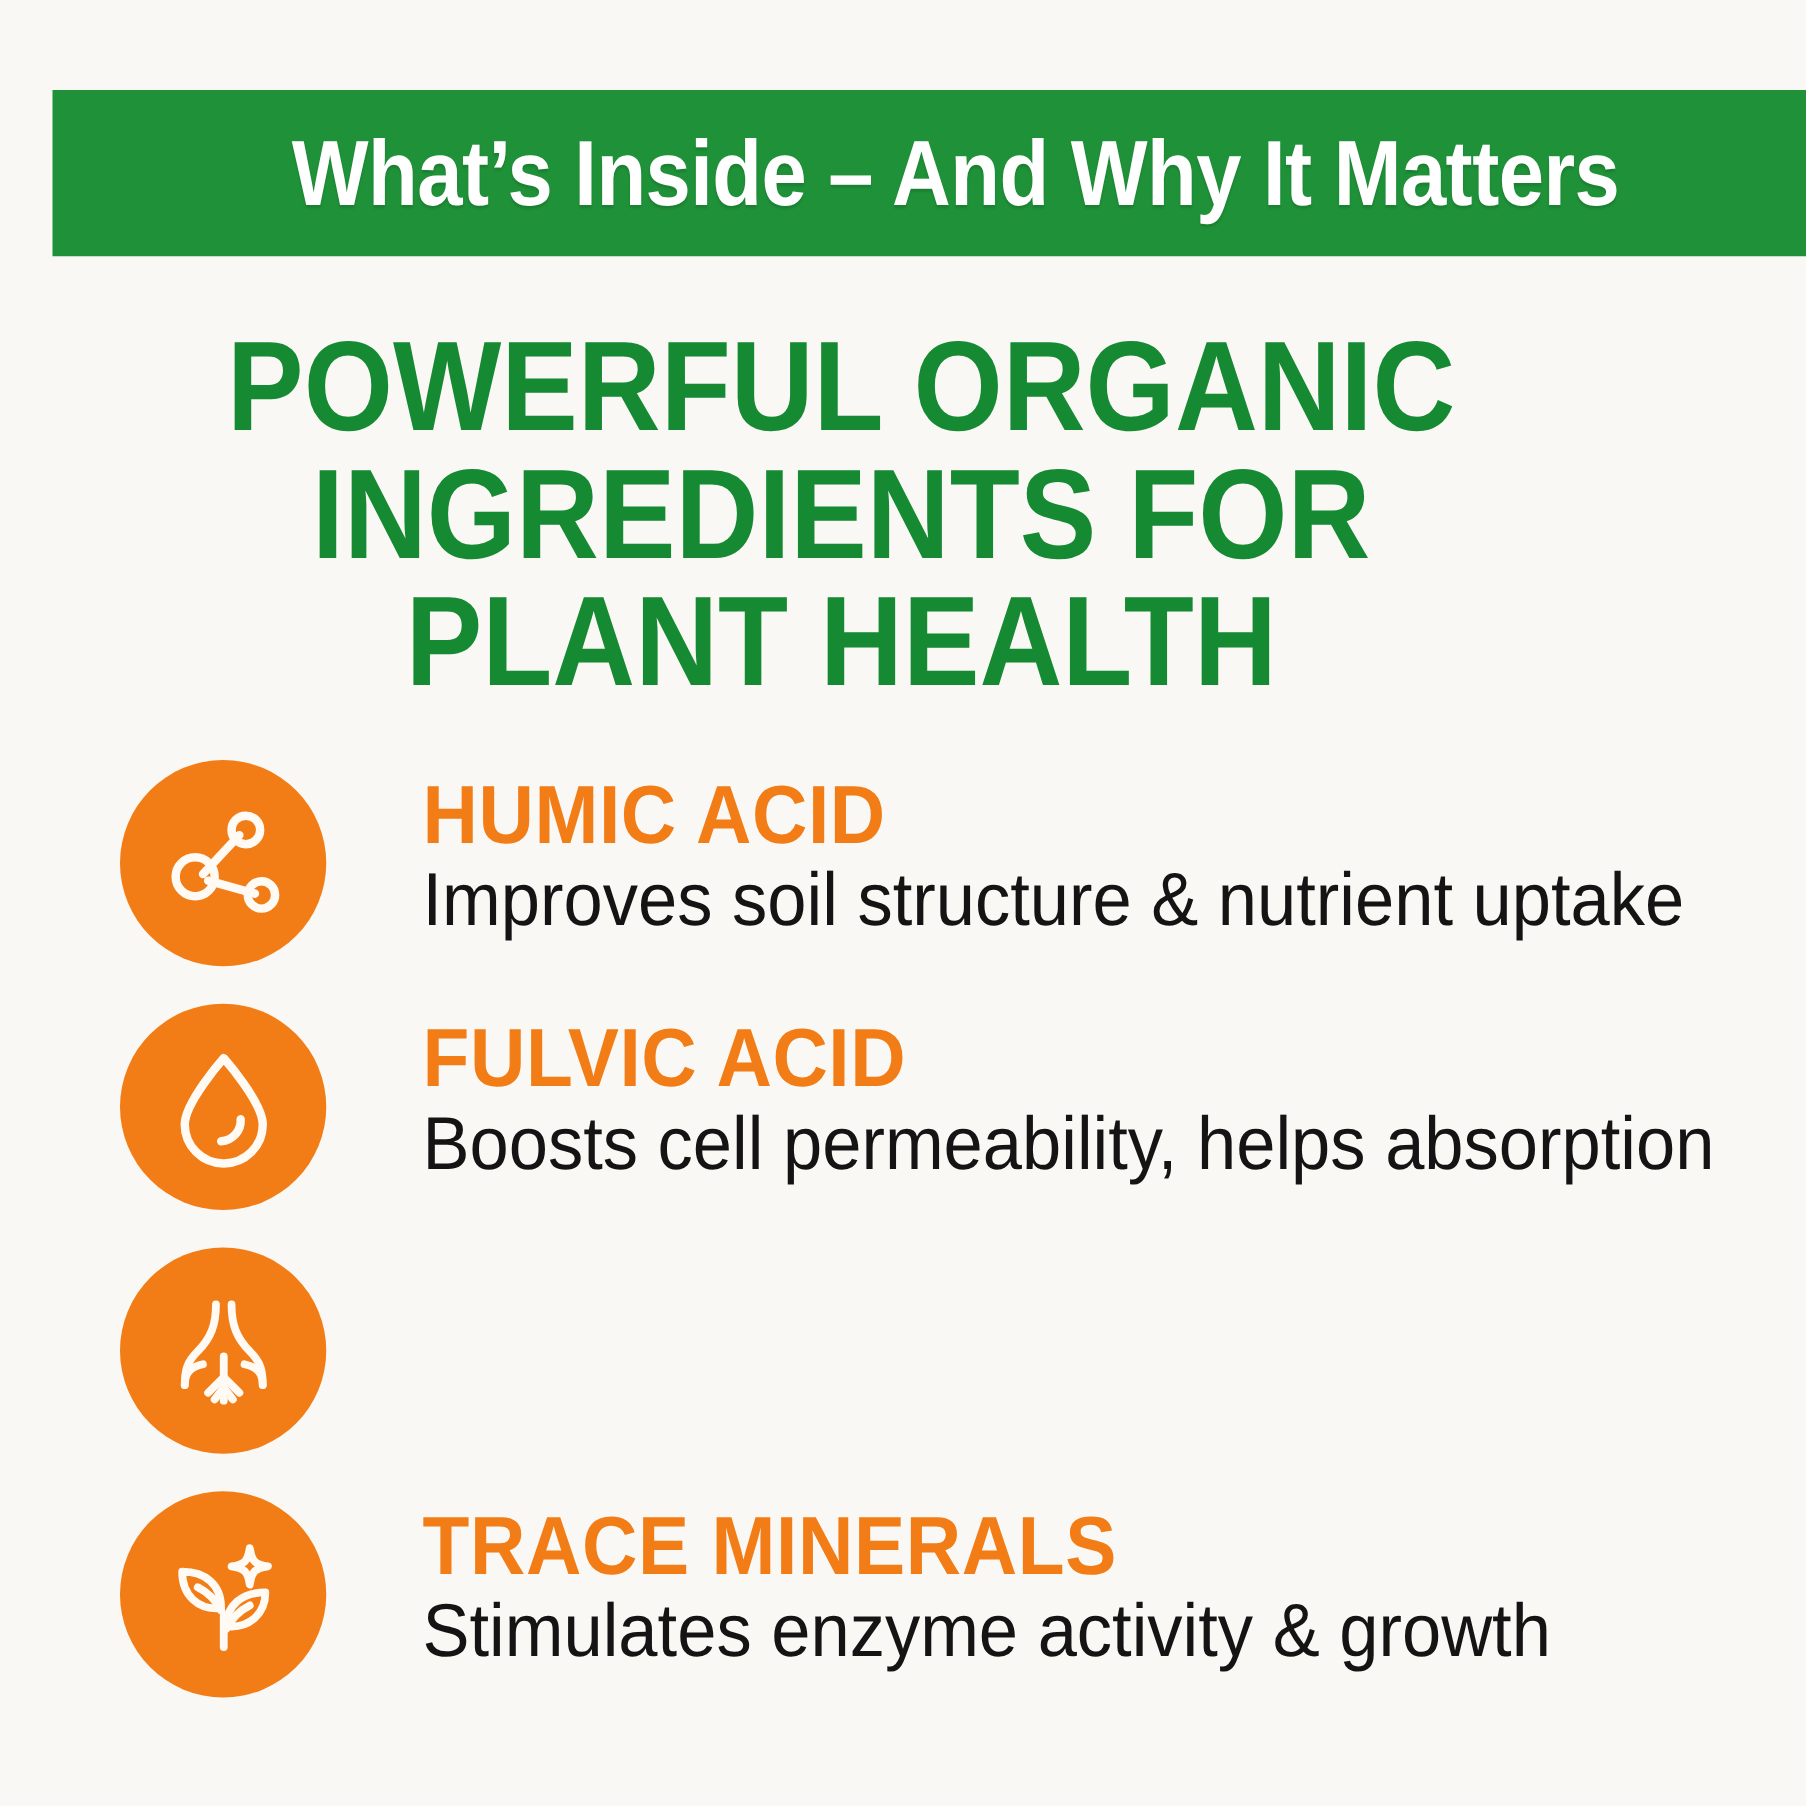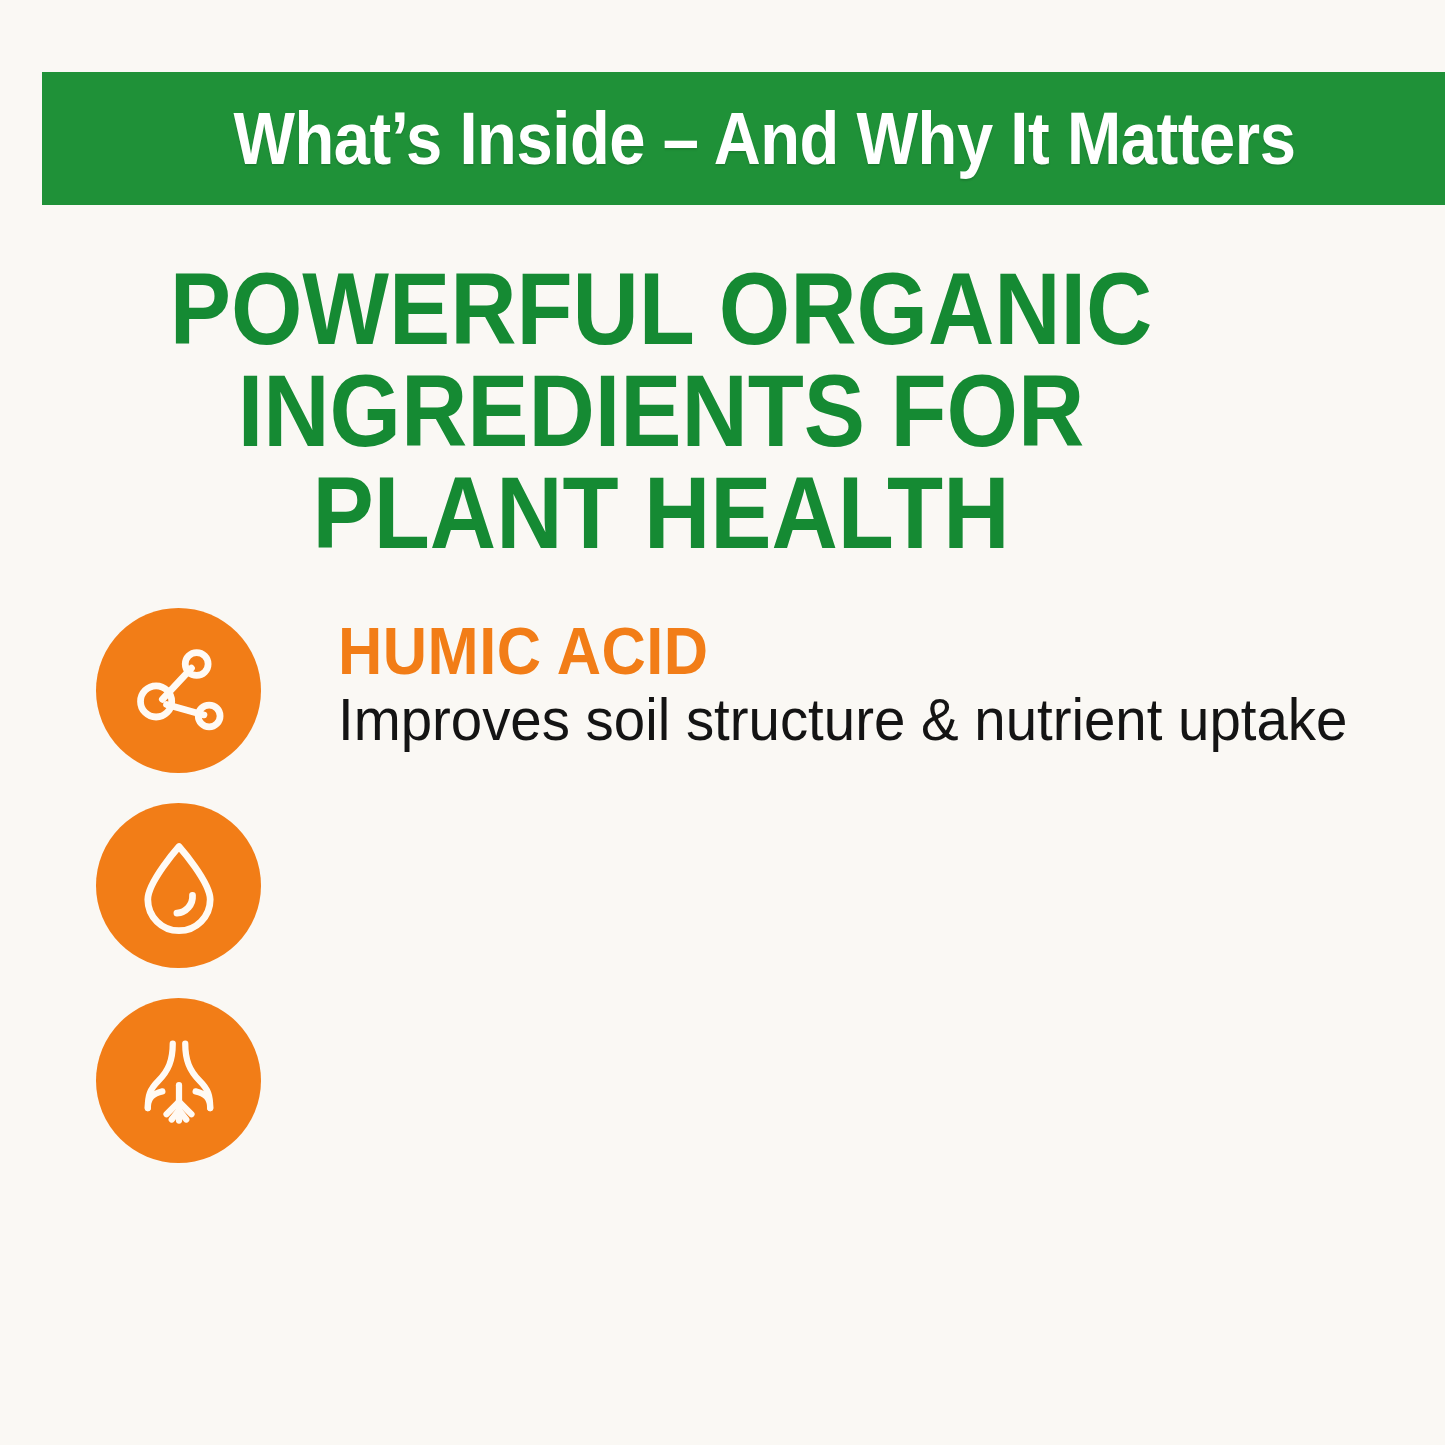--- a/index.html
+++ b/index.html
@@ -54,20 +54,21 @@
     left: 0;
     top: 258px;
     width: 1322px;
     text-align: center;
     color: #158a33;
     font-family: "Liberation Sans Narrow", "Liberation Sans", sans-serif;
     font-weight: bold;
     font-size: 102px;
     line-height: 102px;
     letter-spacing: 0px;
+    padding-left: 12px;
   }
   .headline-line {
     display: block;
     transform: scaleX(0.9);
     transform-origin: center center;
     white-space: nowrap;
   }
 
   
   .list {
@@ -167,35 +168,57 @@
 
     <div class="row">
       <div class="icon-badge">
         <svg viewBox="0 0 100 100">
           <g fill="none" stroke="#fffaf4" stroke-width="6.5" stroke-linecap="round" stroke-linejoin="round">
             <path d="M50 12 C50 12 20 46 20 63 A30 30 0 0 0 80 63 C80 46 50 12 50 12 Z"></path>
             <path d="M63 59 A16 16 0 0 1 48 76"></path>
           </g>
         </svg>
       </div>
+      <div class="row-text">
+        <div class="row-title">FULVIC ACID</div>
+        <div class="row-desc">Boosts cell permeability, helps absorption</div>
+      </div>
     </div>
 
     <div class="row">
       <div class="icon-badge">
         <svg viewBox="0 0 100 100">
           <g fill="none" stroke="#fffaf4" stroke-width="6" stroke-linecap="round" stroke-linejoin="round">
             <path d="M44 14 C44 30 40 40 30 50 C22 58 20 64 20 76"></path>
             <path d="M56 14 C56 30 60 40 70 50 C78 58 80 64 80 76"></path>
             <path d="M20 76 C20 66 25 62 34 60"></path>
             <path d="M80 76 C80 66 75 62 66 60"></path>
             <line x1="50" y1="54" x2="50" y2="88"></line>
             <path d="M50 70 L38 82"></path>
             <path d="M50 70 L62 82"></path>
             <path d="M50 78 L43 87"></path>
             <path d="M50 78 L57 87"></path>
           </g>
         </svg>
       </div>
     </div>
 
+    <div class="row">
+      <div class="icon-badge">
+        <svg viewBox="0 0 100 100">
+          <g fill="none" stroke="#fffaf4" stroke-width="6" stroke-linecap="round" stroke-linejoin="round">
+            <path d="M70 14 C71.5 24 74 26.5 84 28 C74 29.5 71.5 32 70 42 C68.5 32 66 29.5 56 28 C66 26.5 68.5 24 70 14 Z"></path>
+            <path d="M48 60 C48 42 36 32 18 32 C18 50 30 62 48 60 Z"></path>
+            <path d="M30 44 C38 48 44 54 48 62"></path>
+            <path d="M52 74 C52 58 64 48 82 48 C82 64 70 76 52 74 Z"></path>
+            <path d="M70 58 C62 62 56 68 52 76"></path>
+            <line x1="50" y1="66" x2="50" y2="90"></line>
+          </g>
+        </svg>
+      </div>
+      <div class="row-text">
+        <div class="row-title">TRACE MINERALS</div>
+        <div class="row-desc">Stimulates enzyme activity &amp; growth</div>
+      </div>
+    </div>
 
   </div>
 </div>
 
 </body></html>

